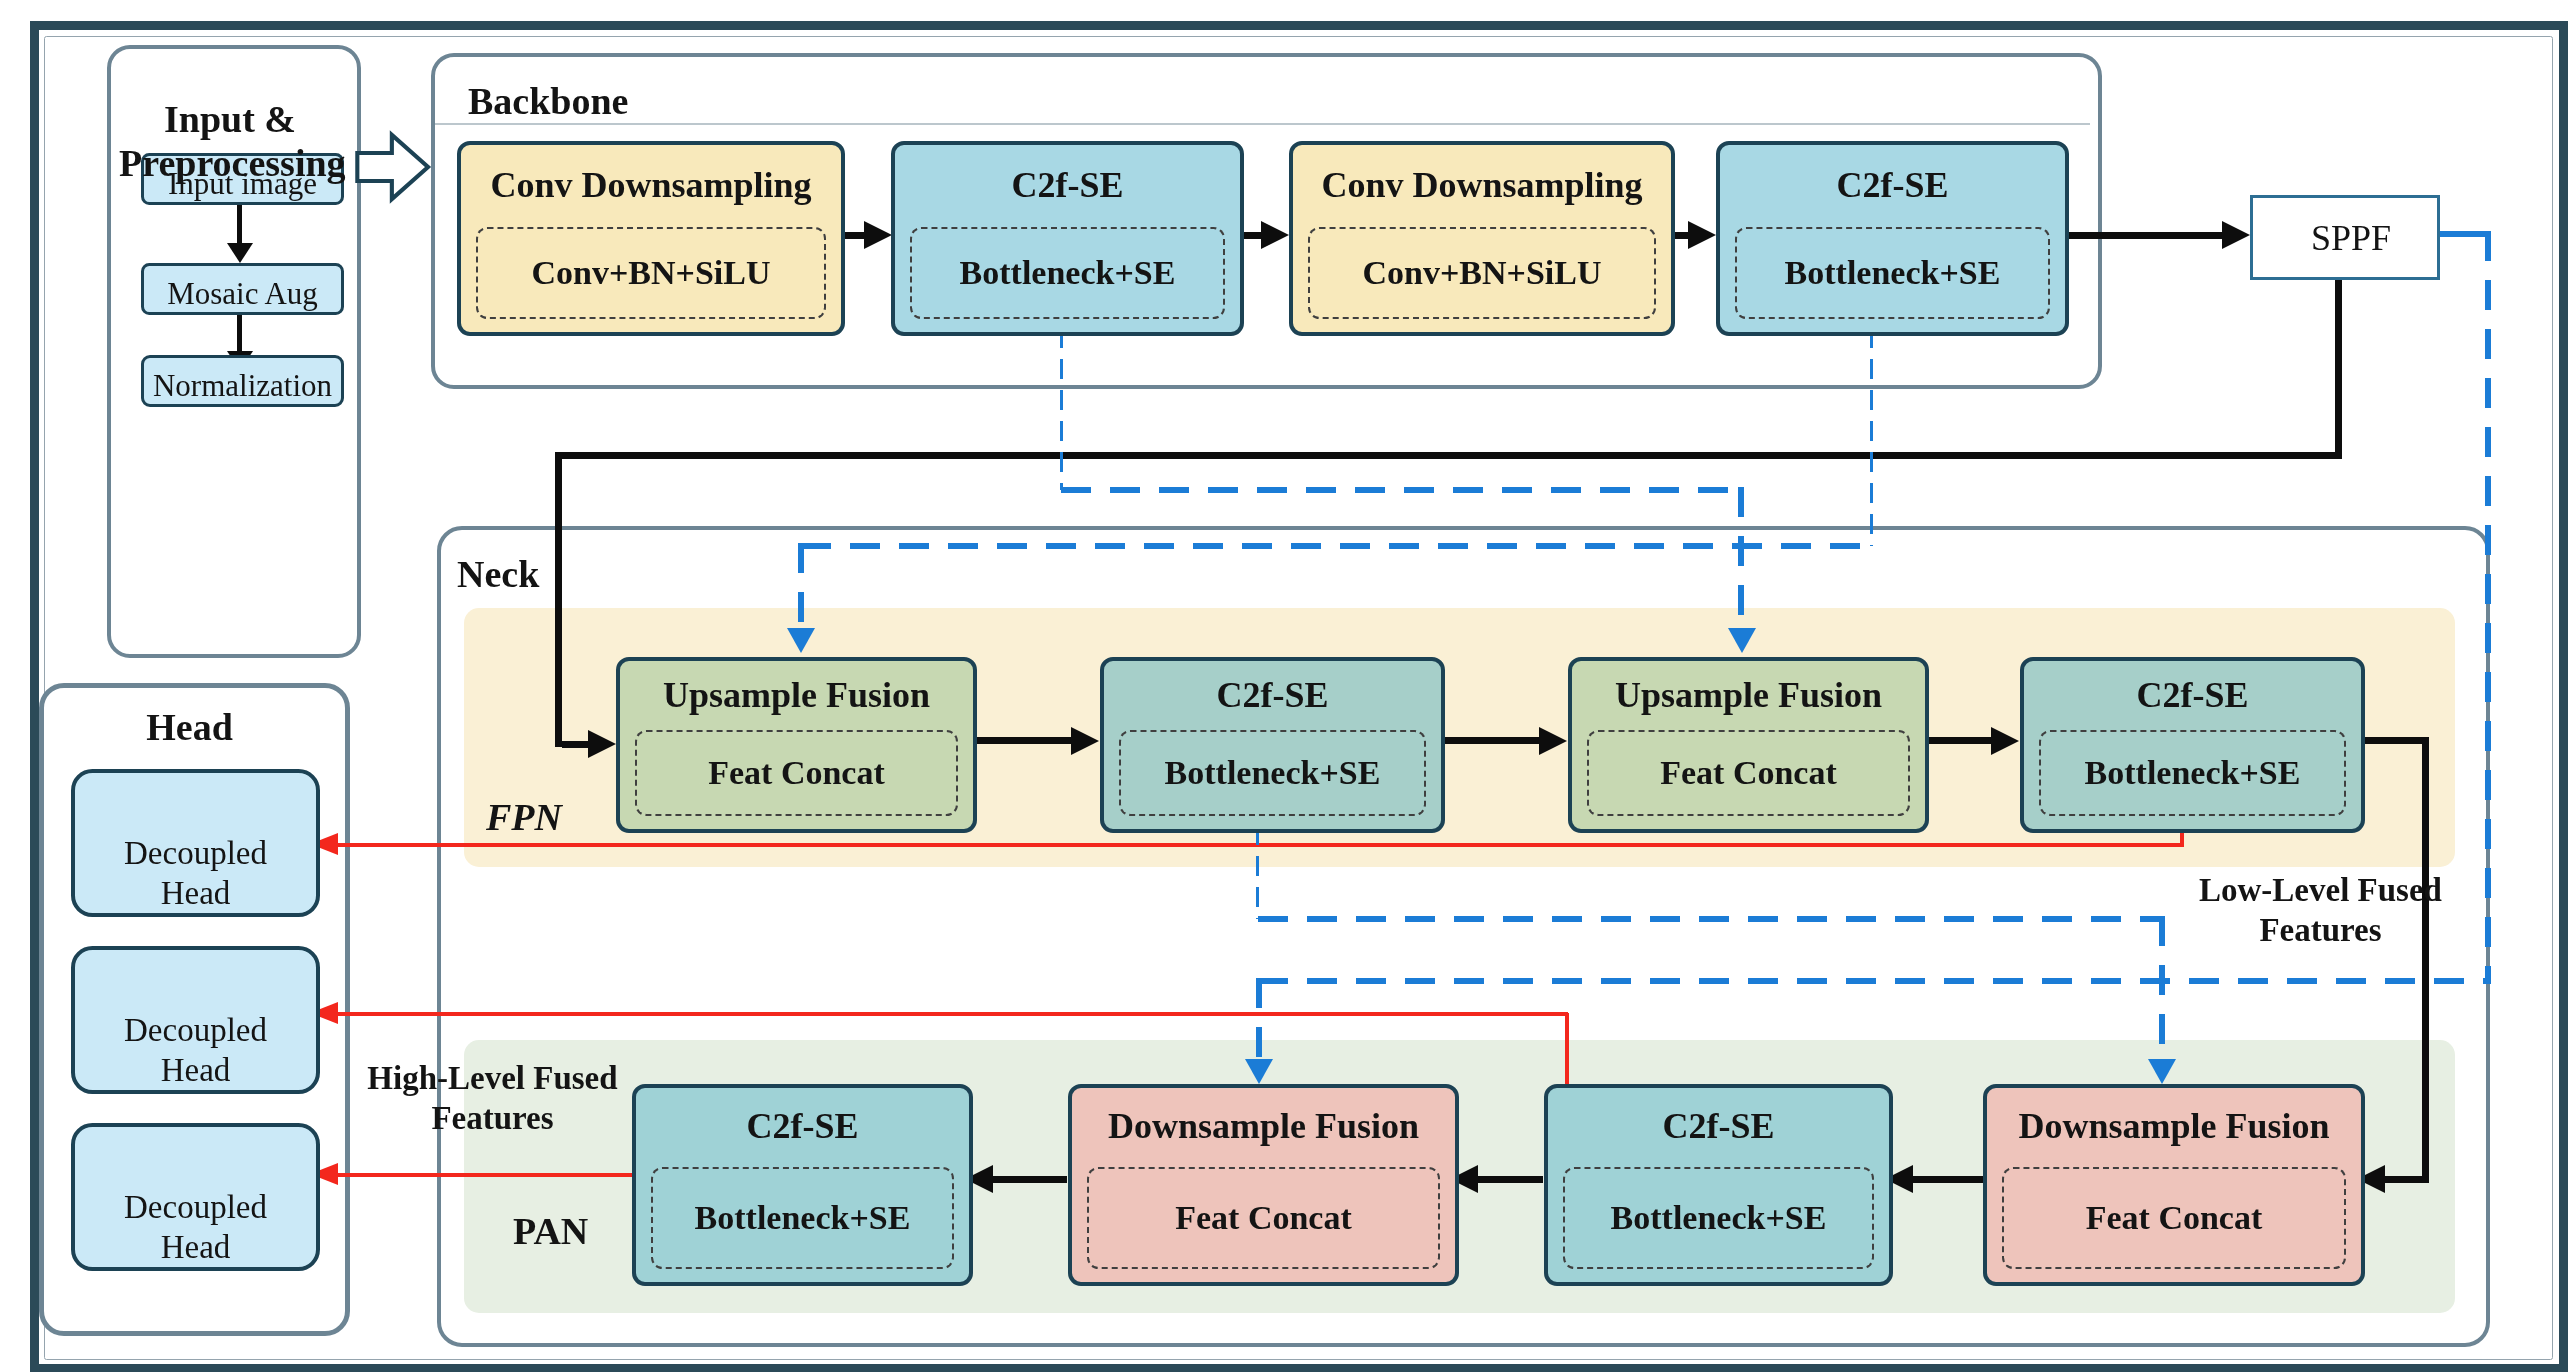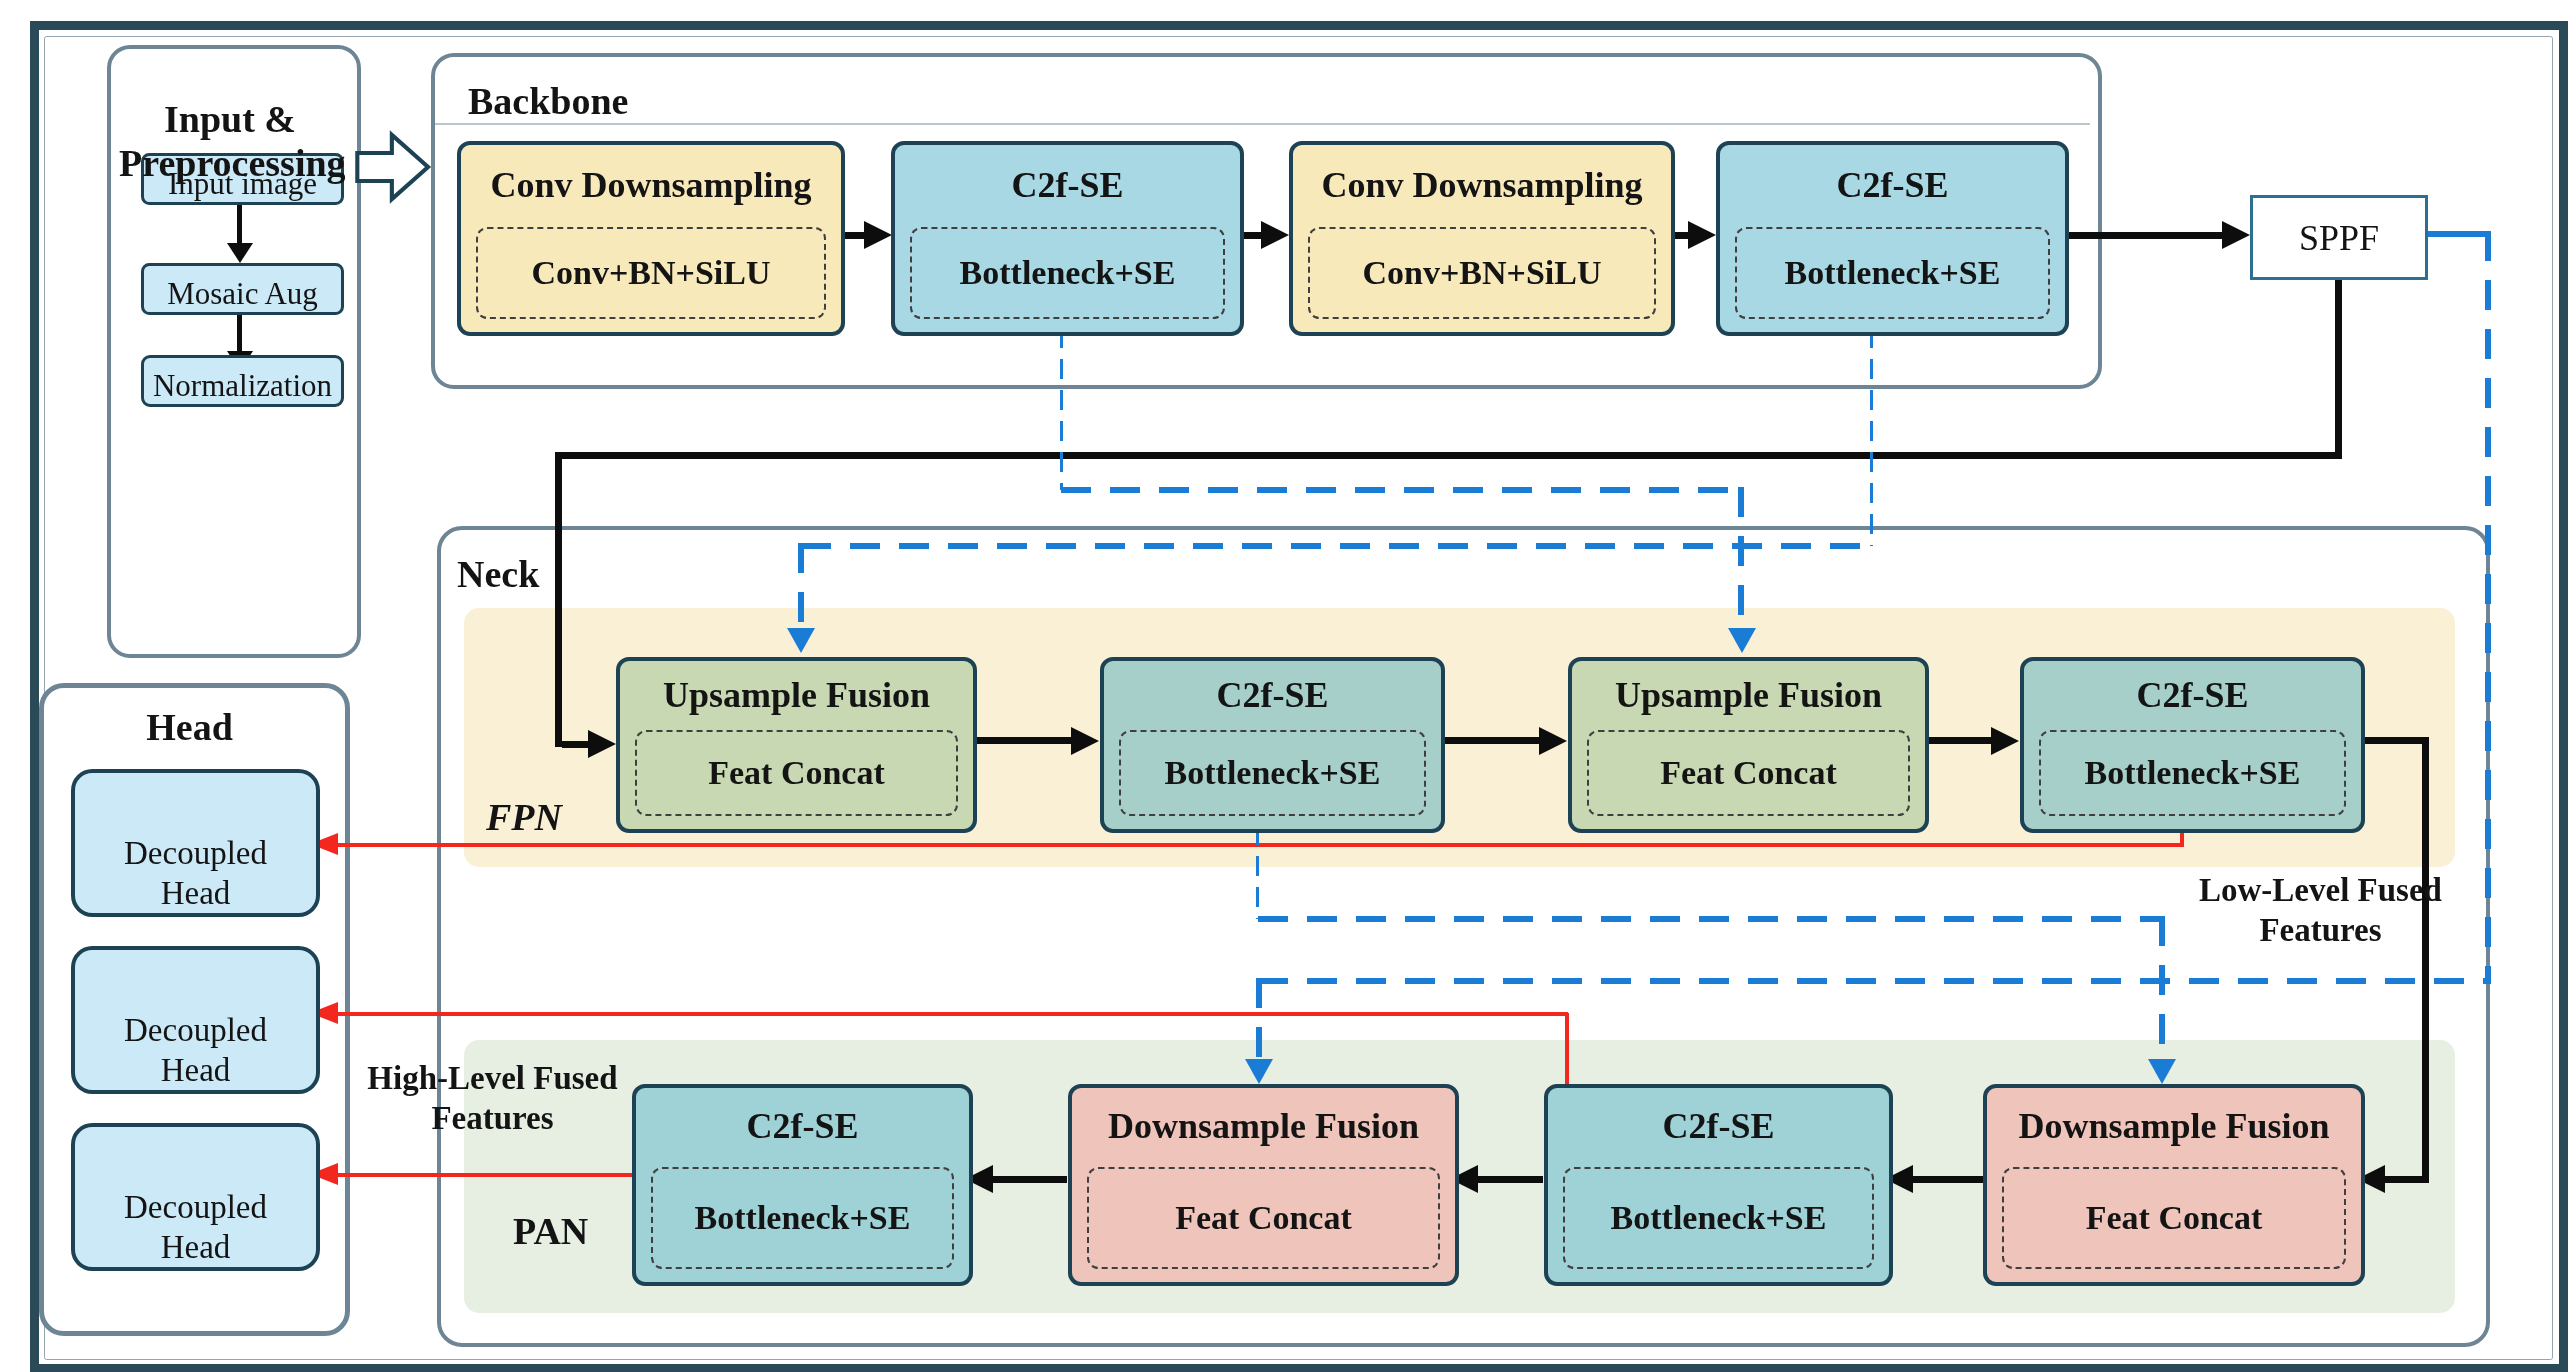--- a/index.html
+++ b/index.html
@@ -100,21 +100,21 @@
 
   <div class="abs bl" style="left:838px;top:232px;width:28px;height:6.6px;"></div>
   <div class="abs ah ah-r" style="left:864px;top:221px;"></div>
   <div class="abs bl" style="left:1236px;top:232px;width:27px;height:6.6px;"></div>
   <div class="abs ah ah-r" style="left:1261px;top:221px;"></div>
   <div class="abs bl" style="left:1667px;top:232px;width:23px;height:6.6px;"></div>
   <div class="abs ah ah-r" style="left:1688px;top:221px;"></div>
   <div class="abs bl" style="left:2061px;top:232px;width:164px;height:6.6px;"></div>
   <div class="abs ah ah-r" style="left:2222px;top:221px;"></div>
 
-  <div class="abs sppf" style="left:2250px;top:195px;width:172px;height:79px;">
+  <div class="abs sppf" style="left:2250px;top:195px;width:172px;height:79px;padding-left:12px;">
       <span>SPPF</span>
     </div>
 
 
   <div class="abs bl" style="left:2335px;top:273px;width:6.6px;height:186px;"></div>
   <div class="abs bl" style="left:555px;top:452px;width:1787px;height:6.6px;"></div>
   <div class="abs bl" style="left:555px;top:452px;width:6.6px;height:295px;"></div>
   <div class="abs bl" style="left:562px;top:741px;width:28px;height:6.6px;"></div>
   <div class="abs ah ah-r" style="left:588px;top:730px;"></div>
 

